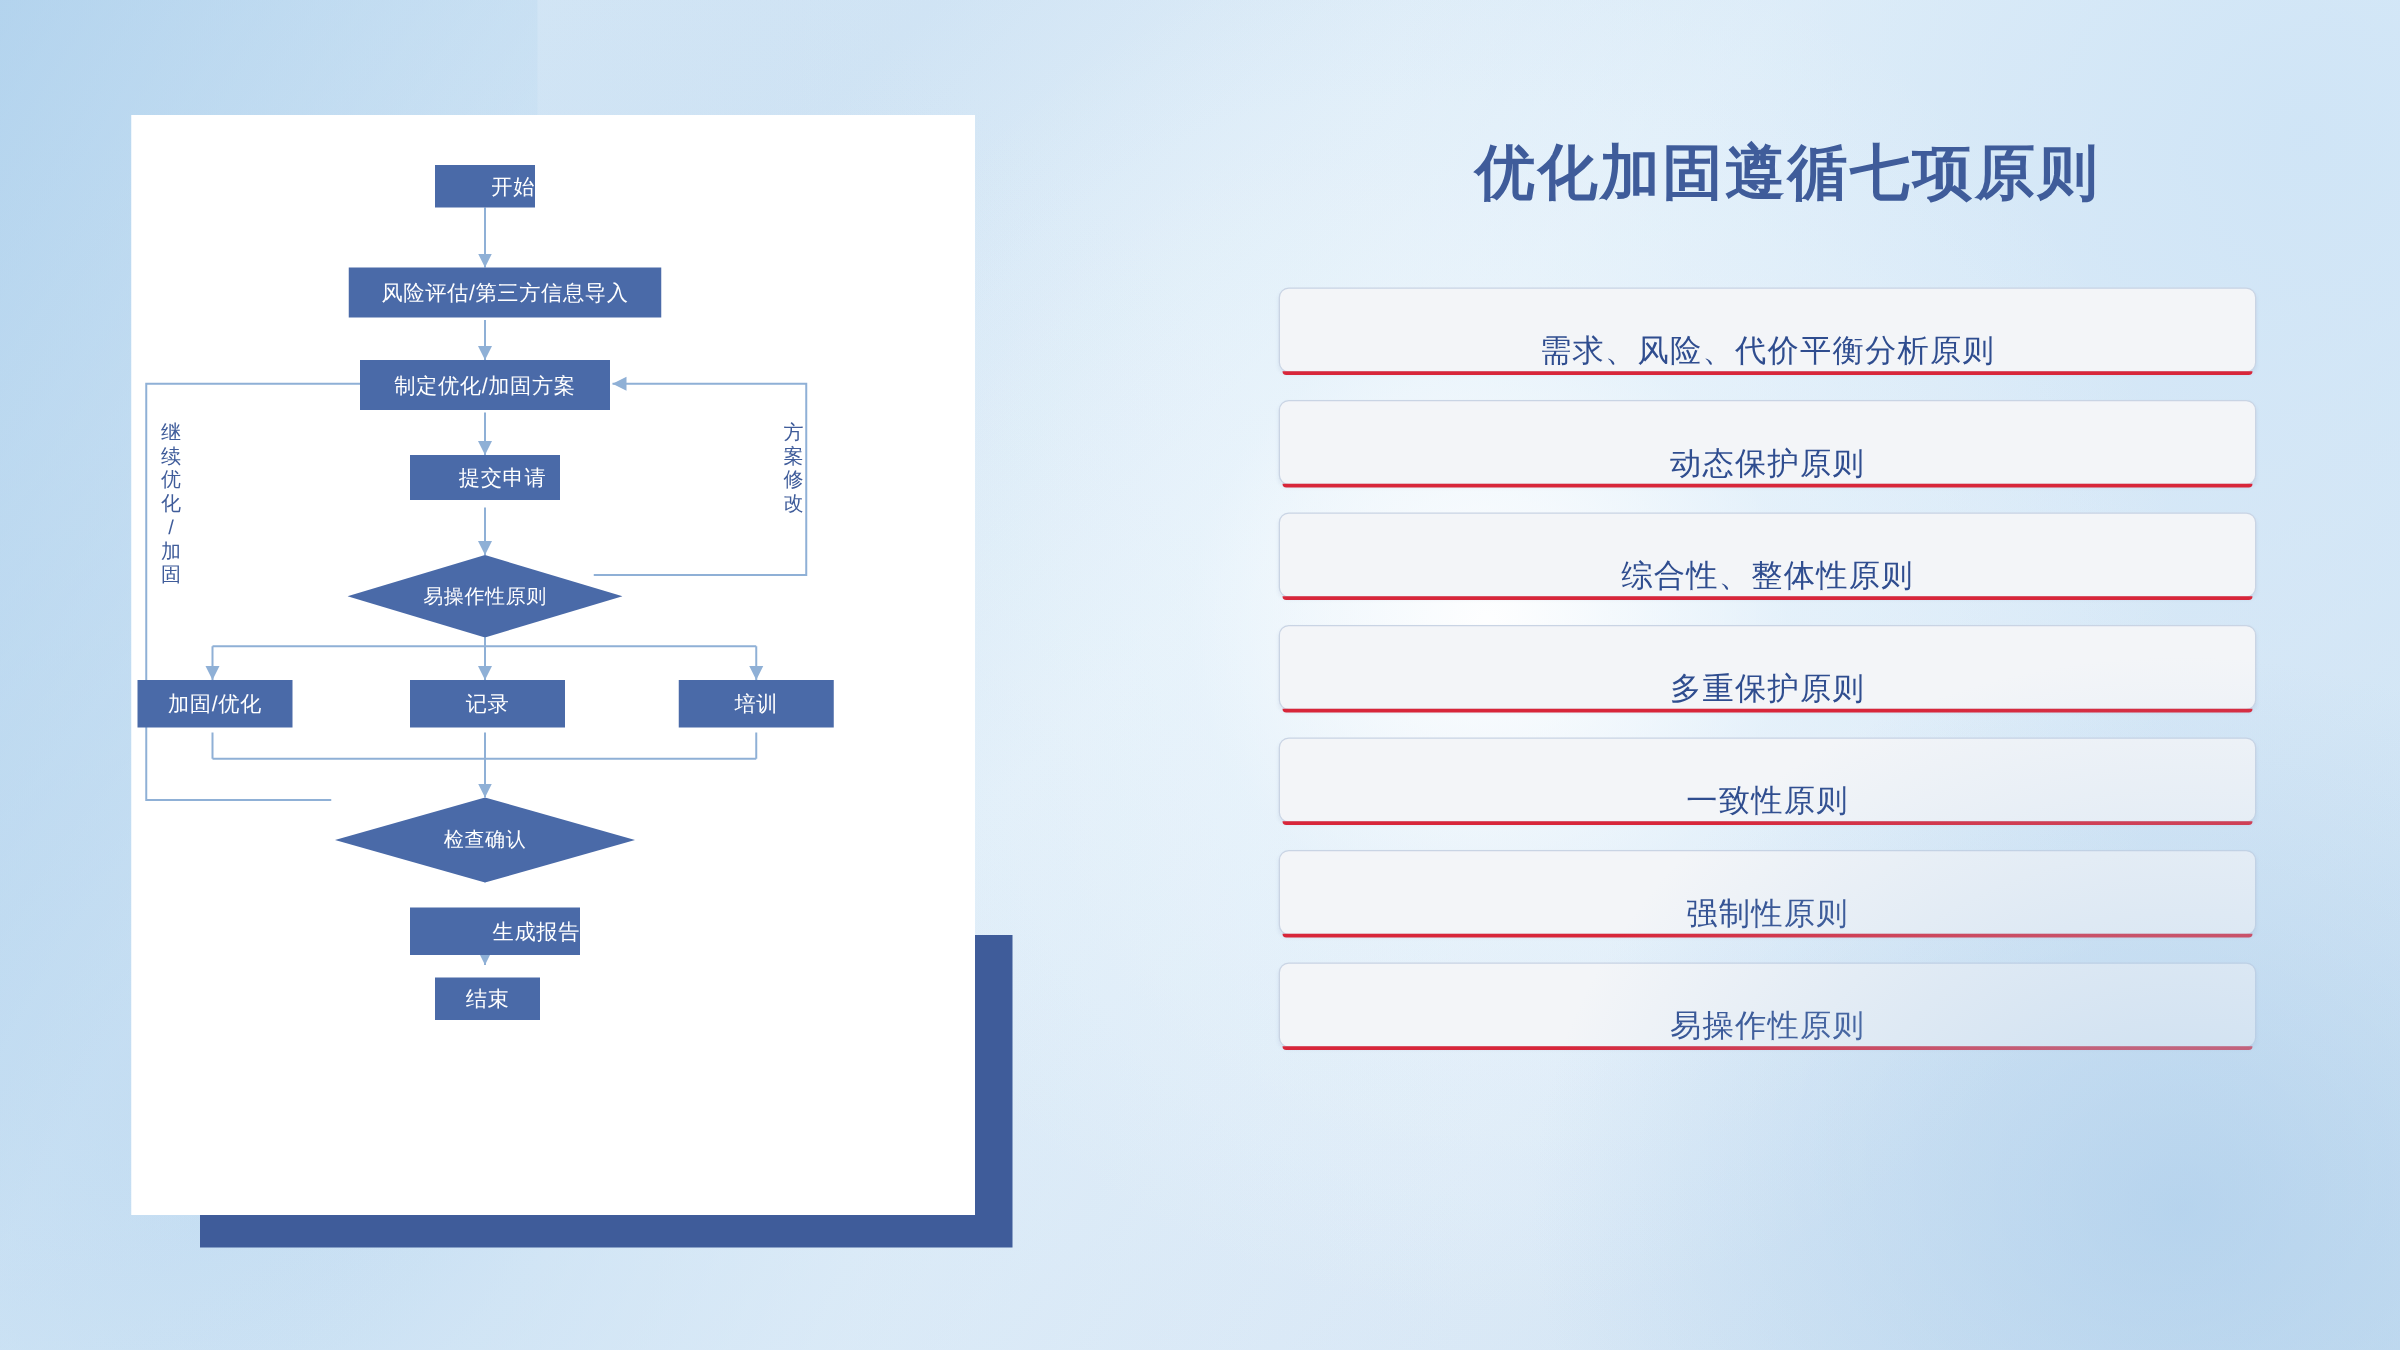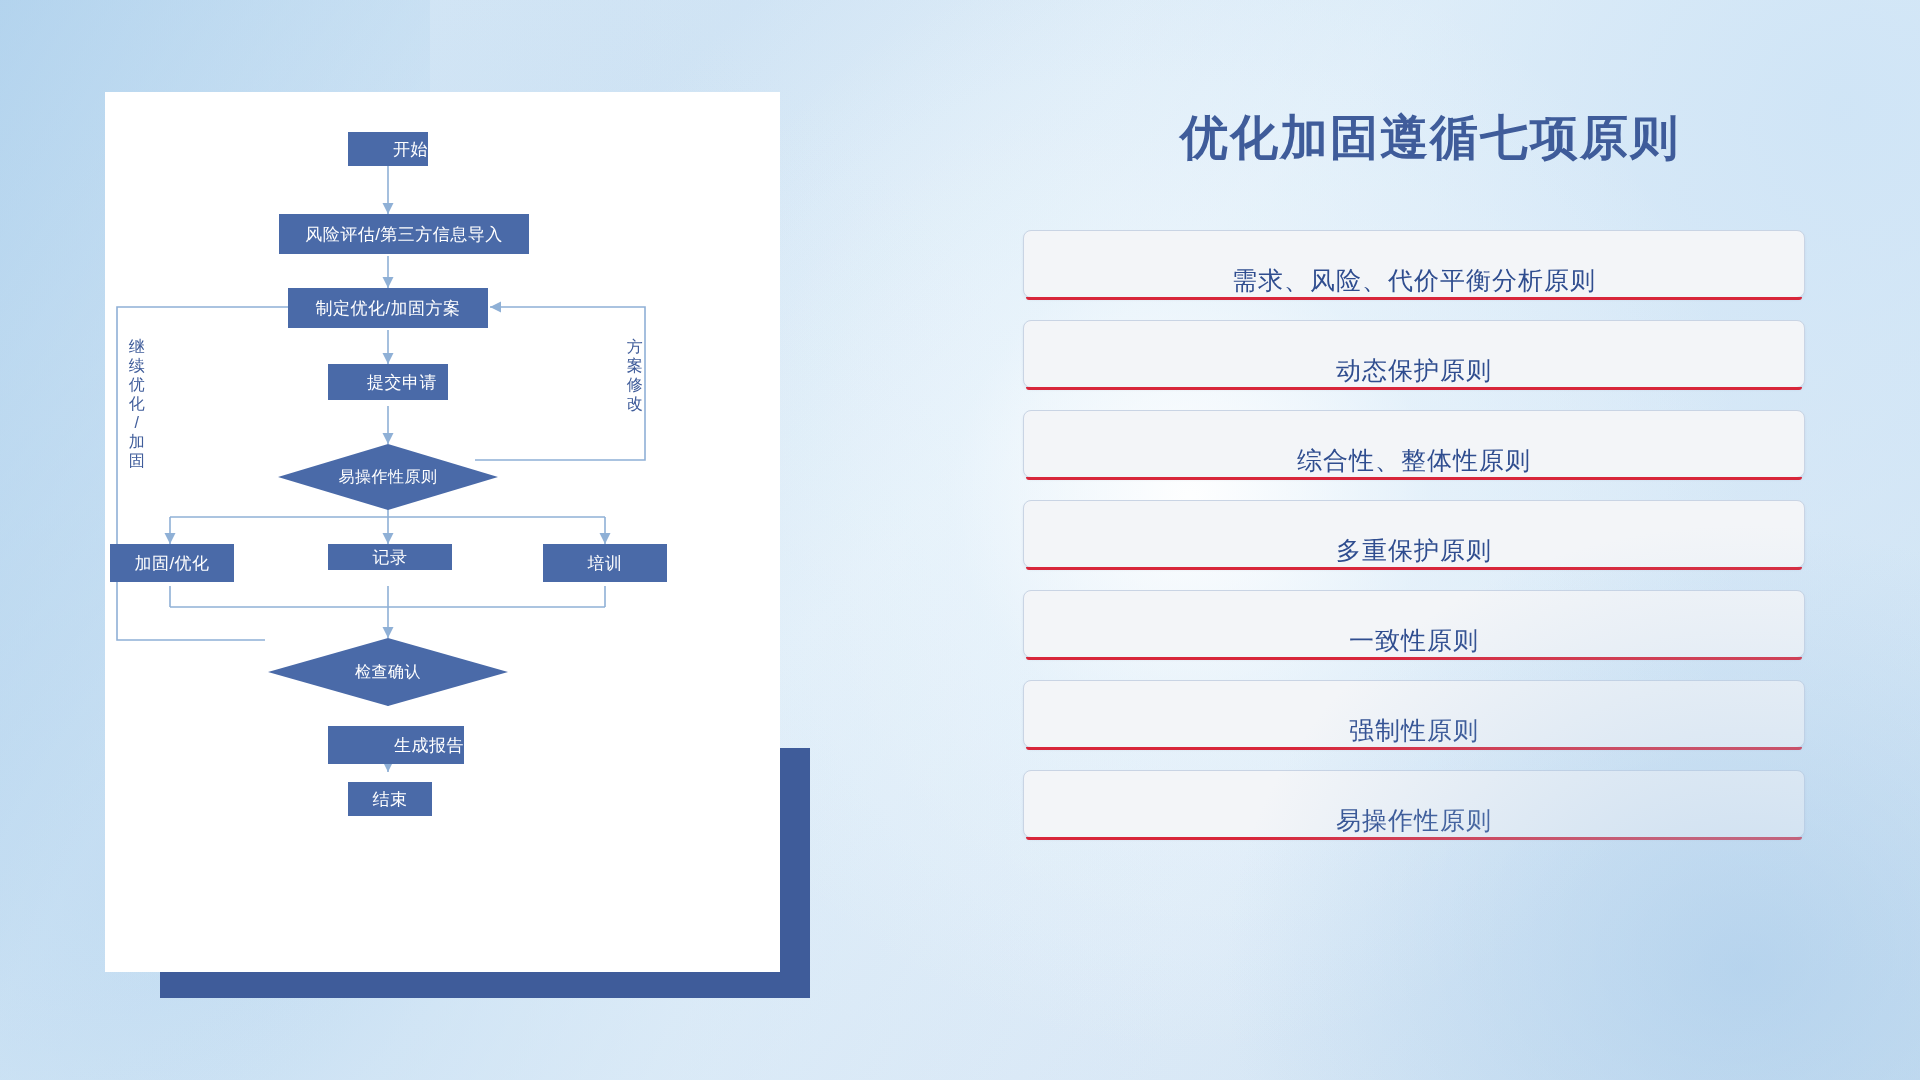--- a/index.html
+++ b/index.html
@@ -226,21 +226,21 @@
         <svg class="diamond" viewBox="0 0 220 66" preserveAspectRatio="none">
           <polygon points="110,0 220,33 110,66 0,33" fill="#4a6aa8"></polygon>
         </svg>
         <div class="diamond-label">易操作性原则</div>
       </div>
 
       <div class="node" style="left:5px; top:452px; width:124px; height:38px;">
         <span>加固/优化</span>
       </div>
 
-      <div class="node" style="left:223px; top:452px; width:124px; height:26px;">
+      <div class="node" style="left:223px; top:452px; width:124px; height:38px;">
         <span>记录</span>
       </div>
 
       <div class="node" style="left:438px; top:452px; width:124px; height:38px;">
         <span>培训</span>
       </div>
 
       <div class="diamond-wrap" style="left:163px; top:546px; width:240px; height:68px;">
         <svg class="diamond" viewBox="0 0 240 68" preserveAspectRatio="none">
           <polygon points="120,0 240,34 120,68 0,34" fill="#4a6aa8"></polygon>

